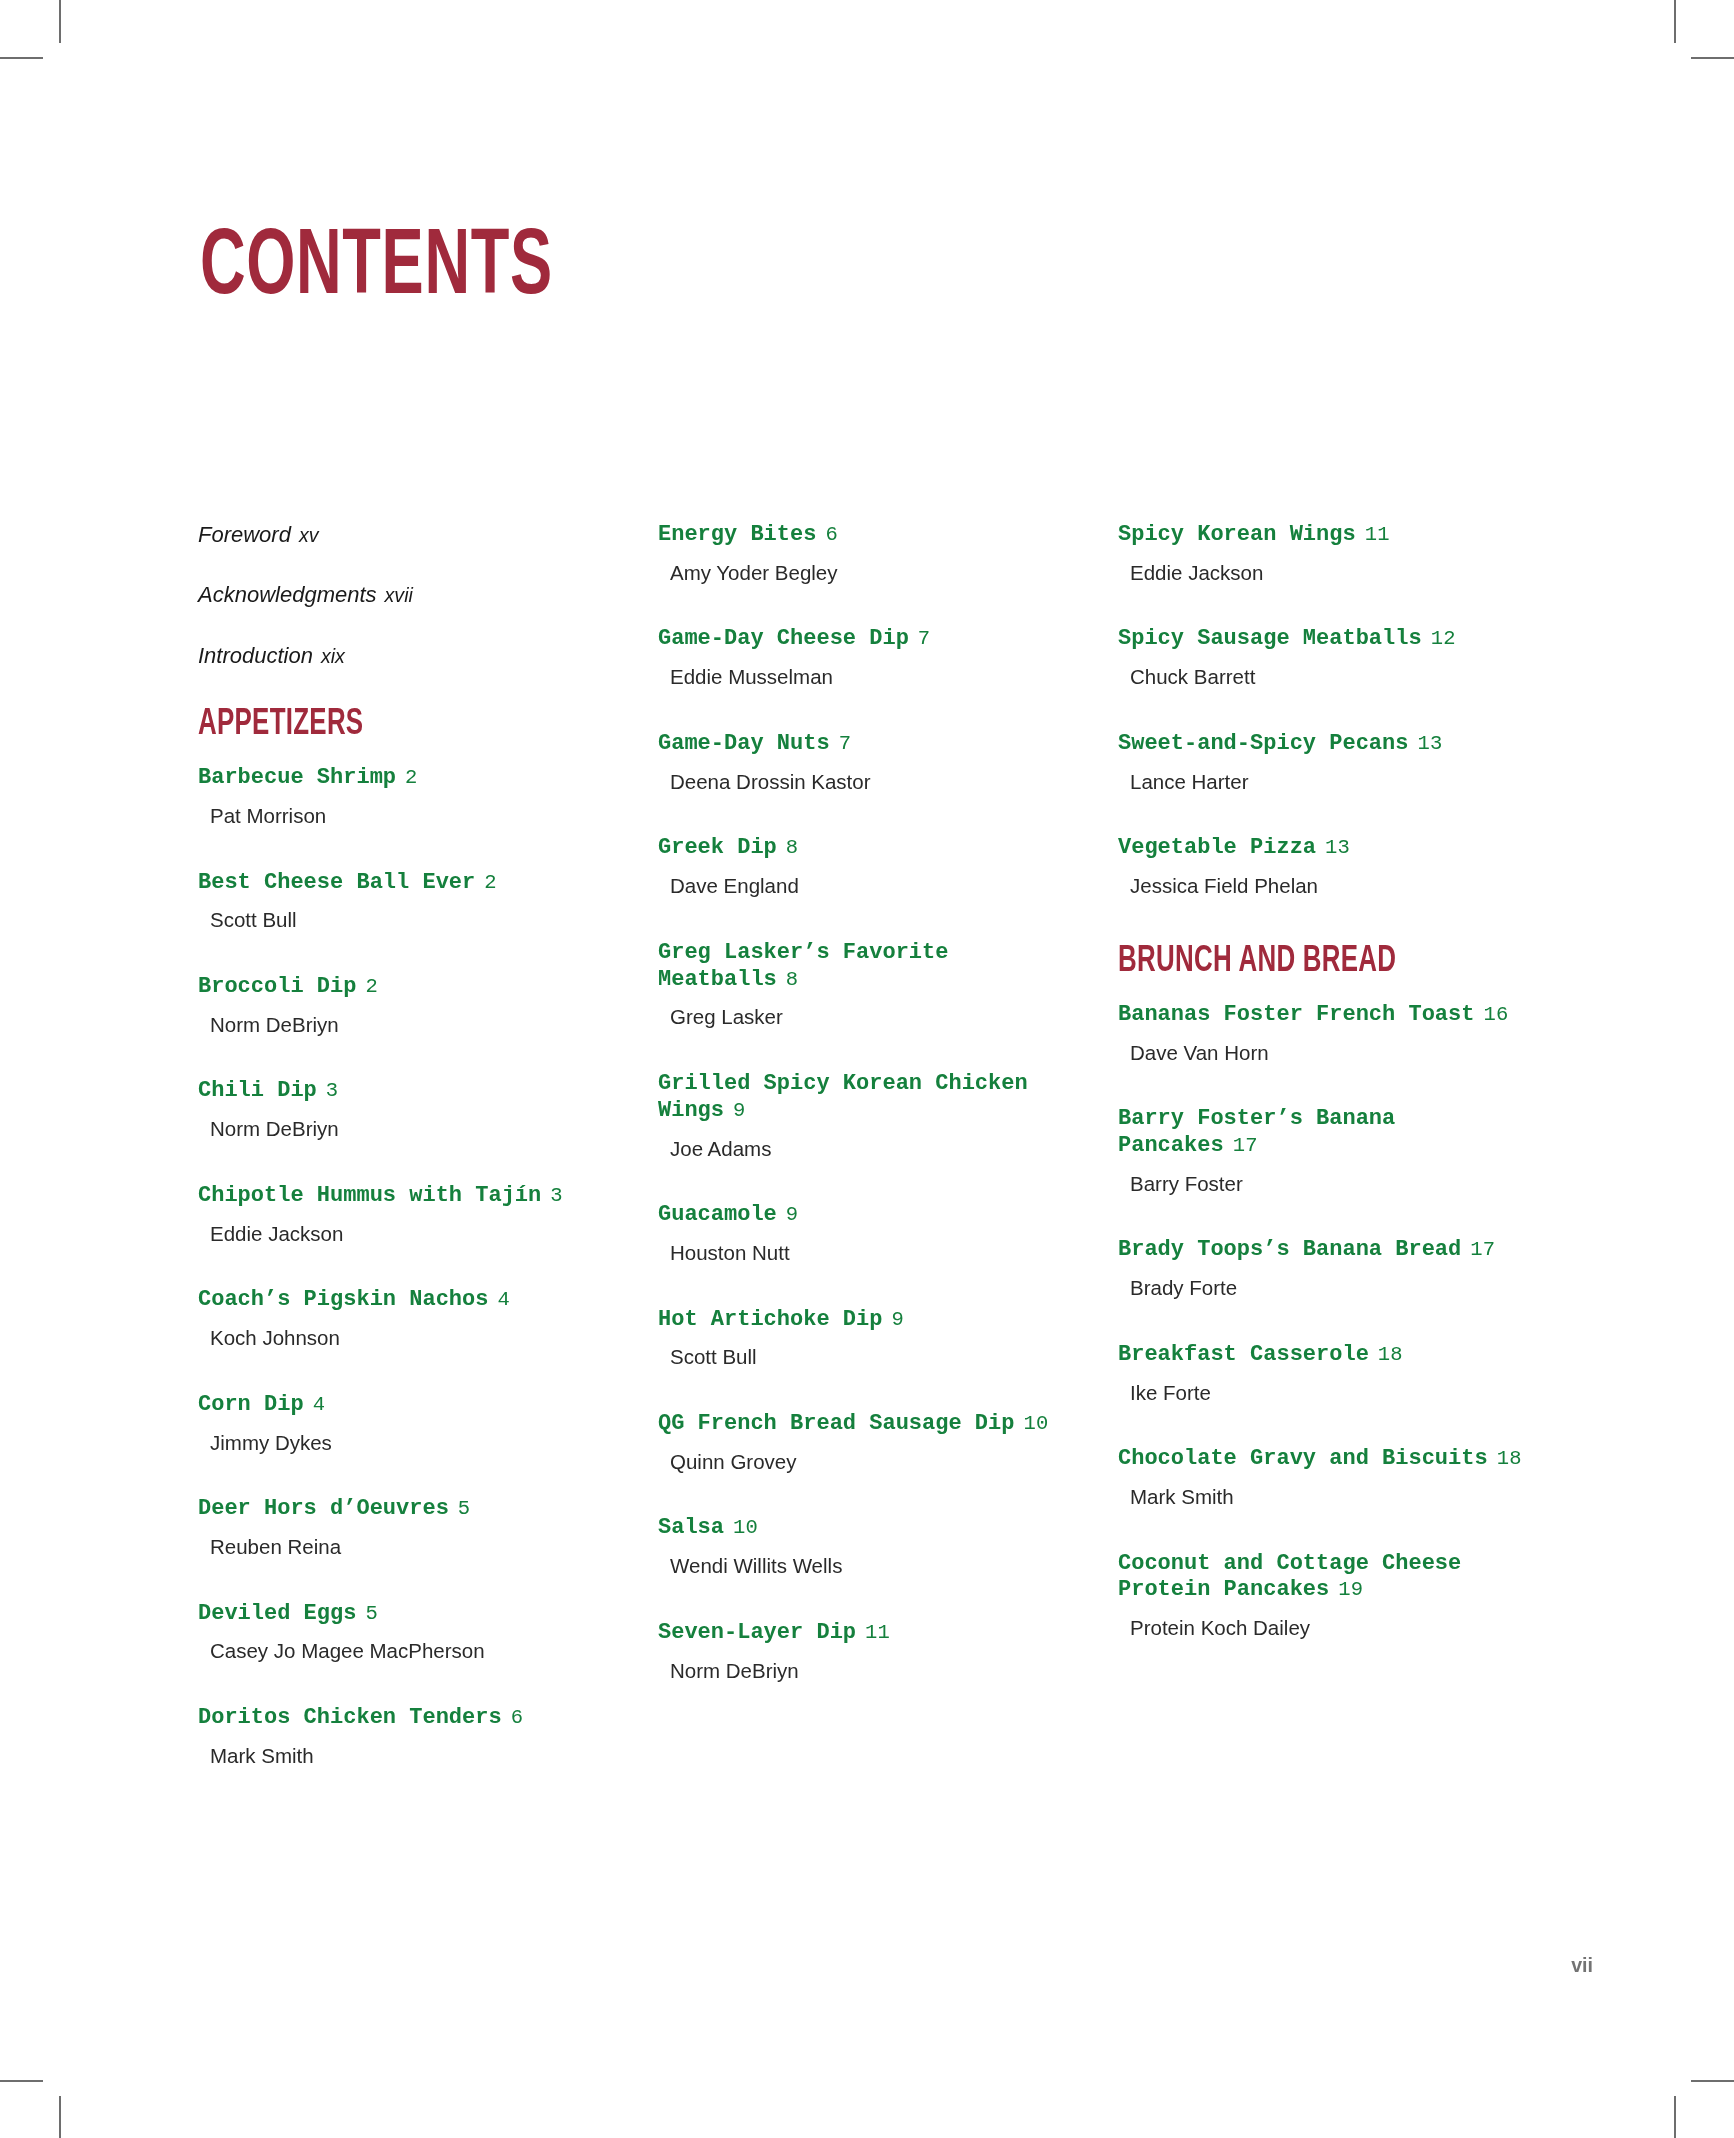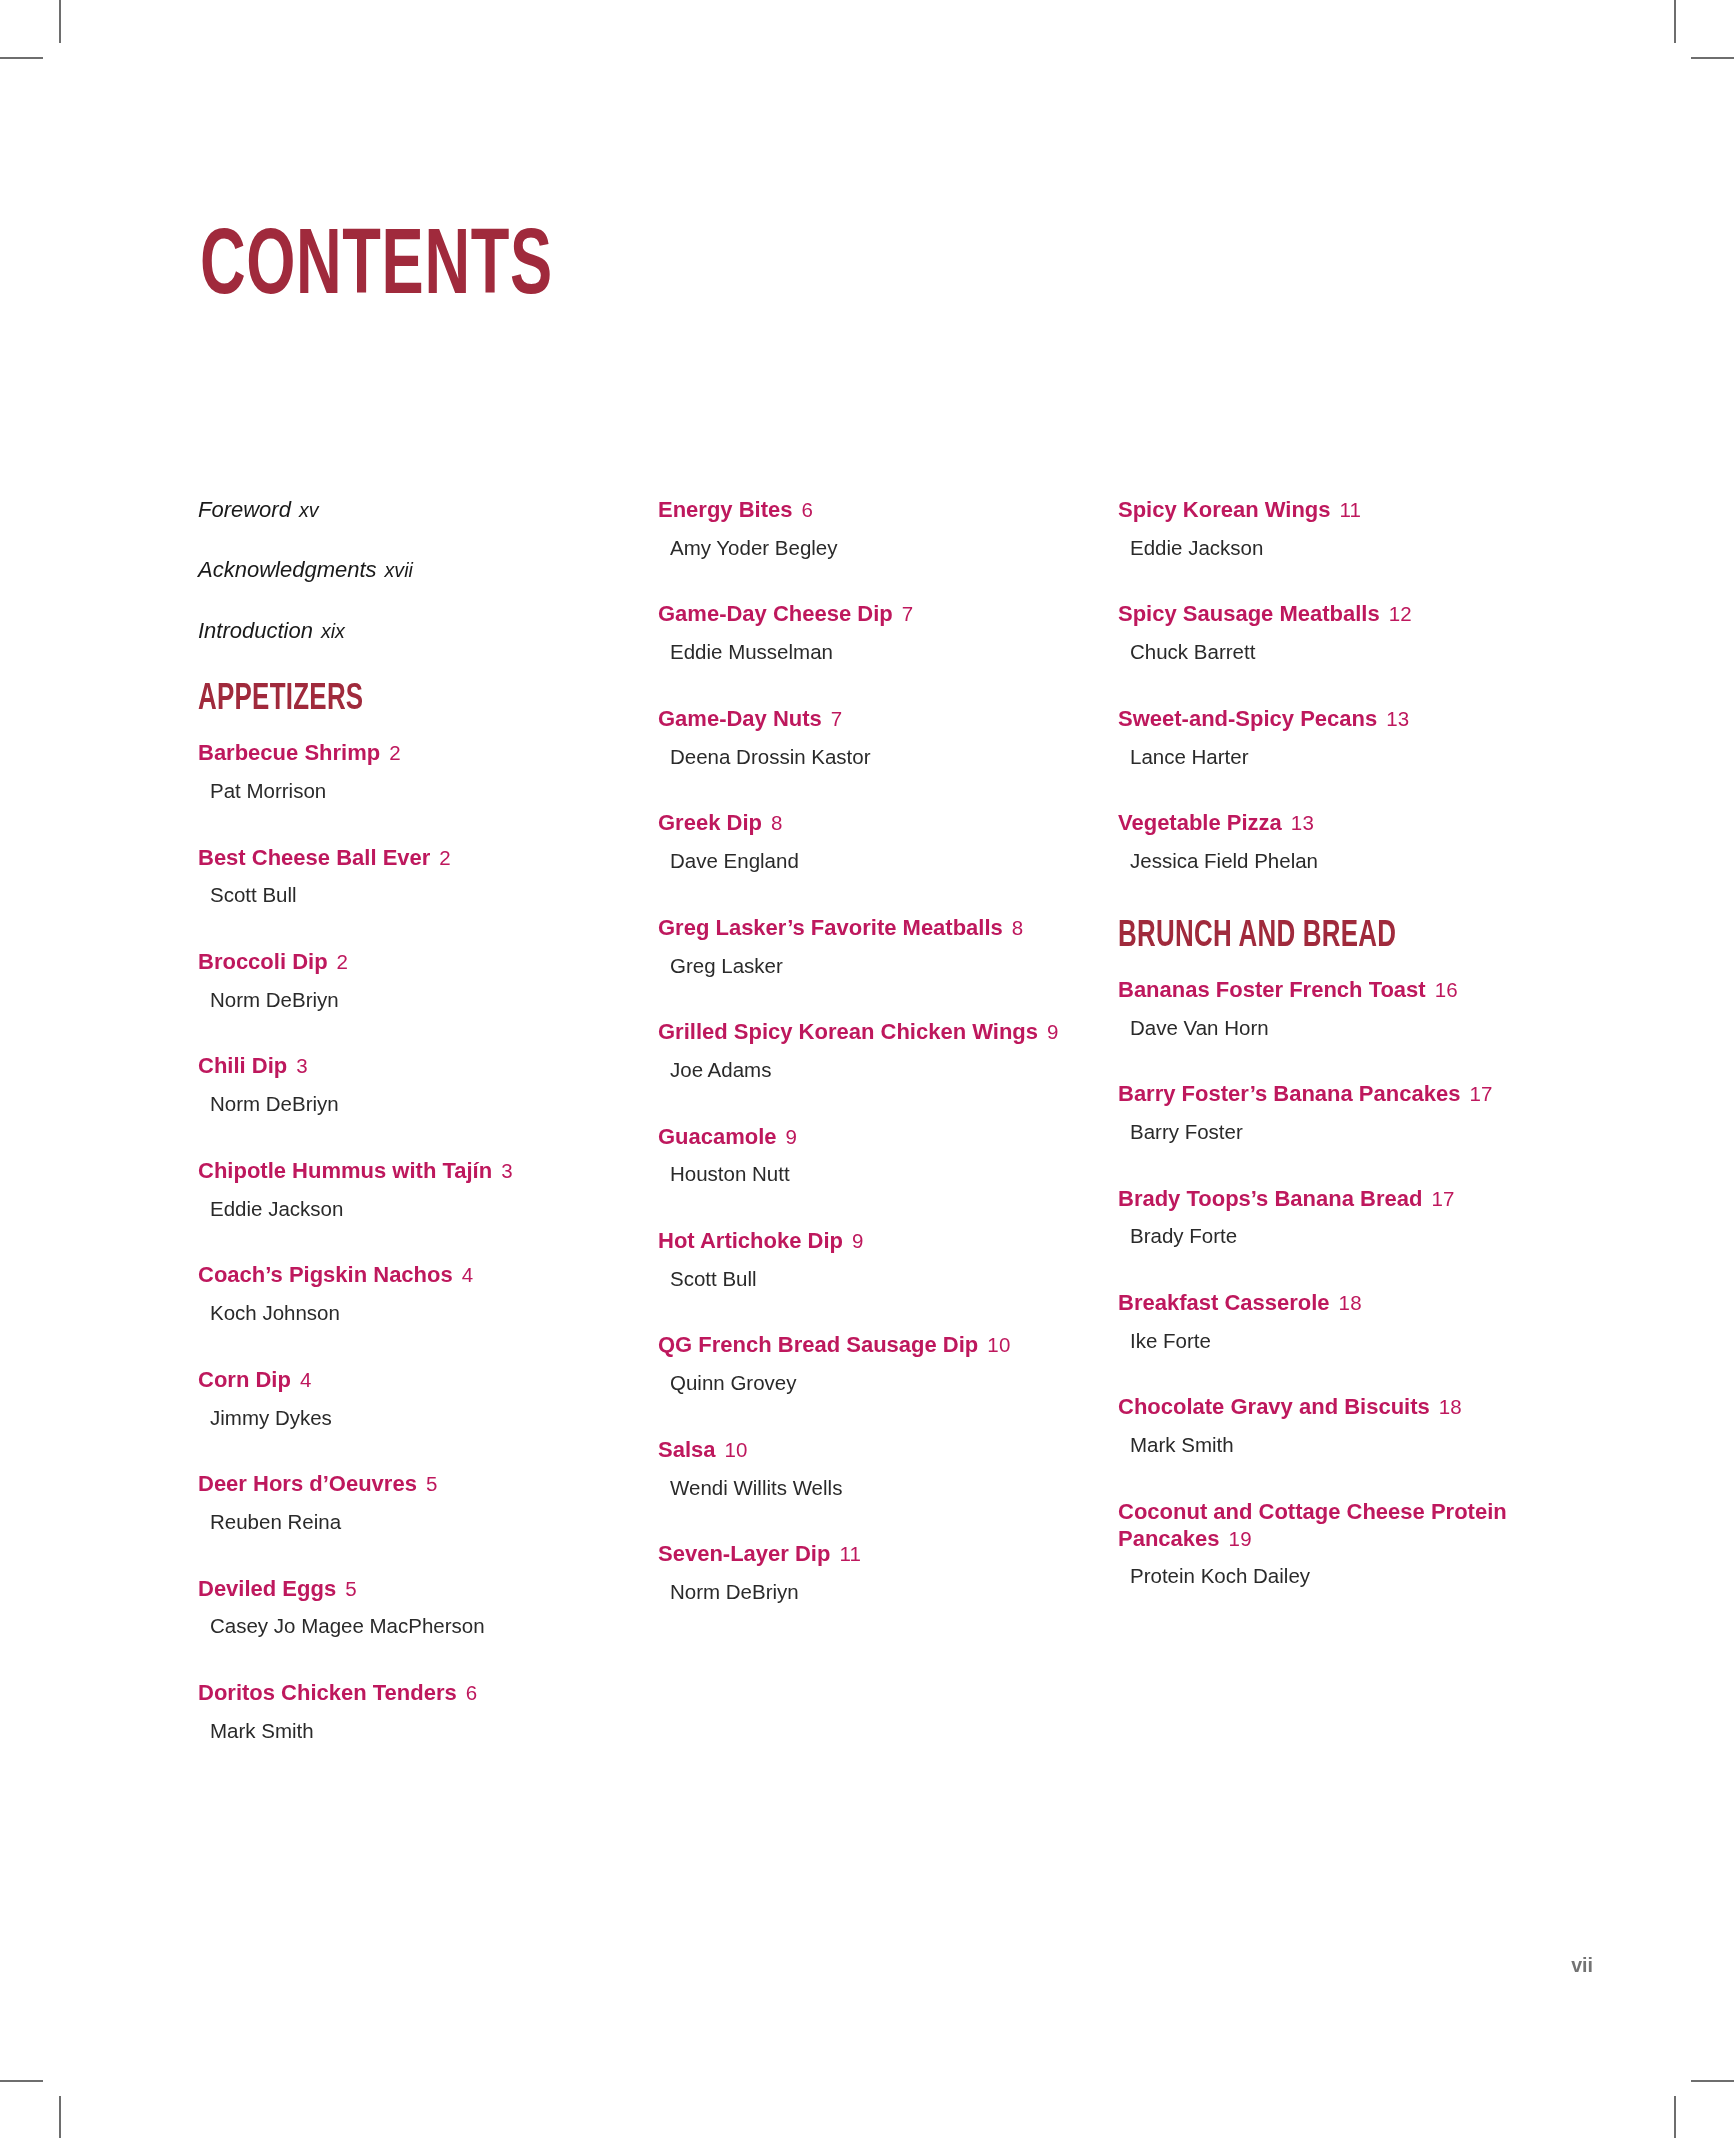--- a/index.html
+++ b/index.html
@@ -46,21 +46,21 @@
     color: #a02a3c;
     transform: scaleX(0.68);
     transform-origin: left top;
     white-space: nowrap;
   }
 
   
   .columns {
     position: absolute;
     left: 198px;
-    top: 497px;
+    top: 522px;
     width: 1390px;
     display: flex;
     gap: 43px;
   }
   .column {
     width: 417px;
     flex: 0 0 417px;
   }
 
   
@@ -92,22 +92,23 @@
     margin-top: 28.5px;
     margin-bottom: 25px;
   }
 
   
   .entry { margin-bottom: 41px; }
   .entry-title {
     font-weight: 700;
     font-size: 22px;
     line-height: 1.22;
-    color: #be185d;
+    color: #15803d;
     margin: 0 0 6.2px 0;
+    font-family: Liberation Mono, monospace;
   }
   .entry-title .entry-page {
     font-weight: 400;
     font-size: 20.5px;
     margin-left: 9px;
     letter-spacing: 0.2px;
   }
   .entry-author {
     font-weight: 400;
     font-size: 20.5px;

